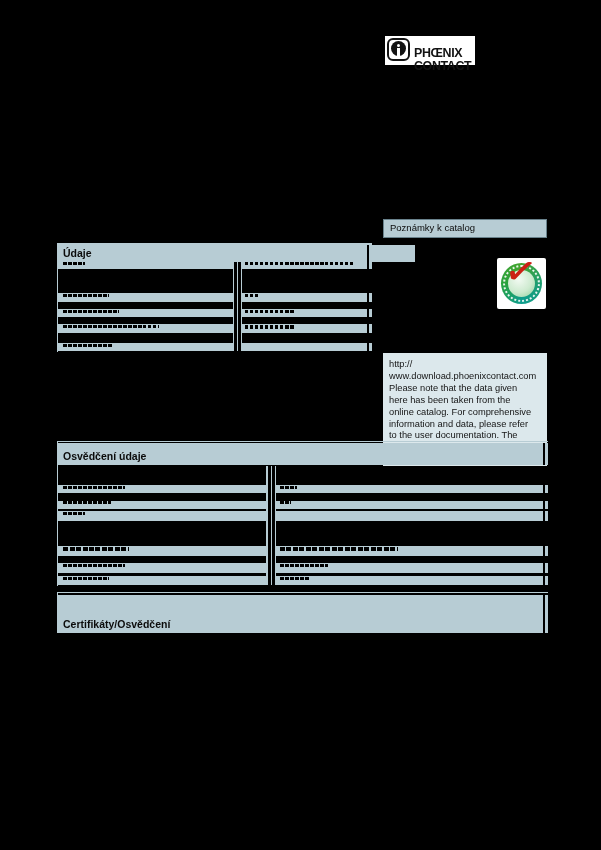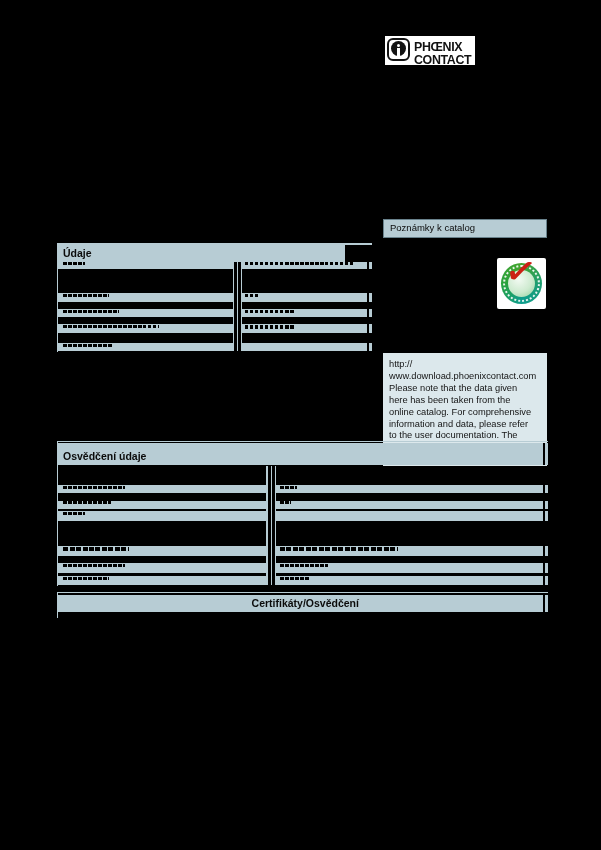--- a/index.html
+++ b/index.html
@@ -8,21 +8,21 @@
     font-family:"Liberation Sans","DejaVu Sans",sans-serif;color:#0b0b0b;
   }
   .abs{position:absolute;}
 
   
   .logo-box{left:385px;top:36px;width:90px;height:29px;background:#fff;}
   .logo-mark{position:absolute;left:2px;top:2px;width:19px;height:19px;border:2.5px solid #121212;border-radius:6px;}
   .logo-disc{position:absolute;left:2px;top:1px;width:15px;height:15px;border-radius:50%;background:#121212;}
   .logo-slot{position:absolute;left:8px;top:8px;width:3px;height:11px;background:#fff;}
   .logo-dot{position:absolute;left:8px;top:3.5px;width:3px;height:3px;border-radius:50%;background:#fff;}
-  .logo-text{position:absolute;left:29px;top:4px;}
+  .logo-text{position:absolute;left:29px;top:10px;}
   .logo-text div{
     font-size:13.5px;line-height:13px;font-weight:700;letter-spacing:-0.4px;
     color:#121212;transform:scaleX(.92);transform-origin:left;white-space:nowrap;
   }
 
   
   .notes-bar{
     left:383px;top:219px;width:164px;height:18.5px;background:#b7ccd4;
     border:1px solid #69828c;box-sizing:border-box;
     font-size:9.5px;line-height:16.5px;padding-left:6px;
@@ -43,21 +43,21 @@
 
   
   .border-line{background:#b7ccd4;}
   .section-header{
     background:#b7ccd4;font-weight:700;font-size:10.5px;
     box-sizing:border-box;padding-left:6px;display:flex;align-items:flex-end;
   }
   .section-header span{padding-bottom:3px;}
   
   .hdr-narrow{
-    width:288px;
+    width:358px;
     background:linear-gradient(90deg,#b7ccd4 0px,#b7ccd4 310px,#000 310px,#000 312.5px,#b7ccd4 312.5px);
   }
   .hdr-wide{
     width:490.5px;
     background:linear-gradient(90deg,#b7ccd4 0px,#b7ccd4 486px,#000 486px,#000 488.5px,#b7ccd4 488.5px);
   }
   .divider-udaje{
     left:232.5px;top:261.5px;width:9.5px;height:89.5px;z-index:3;
     background:linear-gradient(90deg,#b7ccd4 0 1.5px,#000 1.5px 4px,#b7ccd4 4px 5.5px,#000 5.5px 8px,#b7ccd4 8px 9.5px);
   }
@@ -113,21 +113,21 @@
 
 <div class="abs border-line" style="left:56.5px;top:440.5px;width:491px;height:1.5px;"></div>
 <div class="abs border-line" style="left:56.5px;top:440.5px;width:1.5px;height:145px;"></div>
 <div class="abs section-header hdr-wide" style="left:57px;top:443px;height:22px;">
   <span>Osvědčení údaje</span>
 </div>
 <div class="abs divider-tech"></div>
 
 <div class="abs border-line" style="left:56.5px;top:591.5px;width:491px;height:1.5px;"></div>
 <div class="abs border-line" style="left:56.5px;top:591.5px;width:1.5px;height:26.5px;"></div>
-<div class="abs section-header hdr-wide" style="left:57px;top:594.5px;height:17px;justify-content:center;">
+<div class="abs section-header hdr-wide" style="left:57px;top:594.5px;height:38px;">
   <span>Certifikáty/Osvědčení</span>
 </div>
 
 <div id="rows-layer">
     <div class="stripe" style="left: 57px; top: 261.5px; width: 314.5px; height: 7.5px; background: linear-gradient(90deg, rgb(183, 204, 212) 0px, rgb(183, 204, 212) 310px, rgb(0, 0, 0) 310px, rgb(0, 0, 0) 312.5px, rgb(183, 204, 212) 312.5px);">
       <div class="frag" style="left: 6px; top: 0.5px; width: 22px; height: 2.5px;"></div>
       <div class="frag" style="left: 188px; top: 0.5px; width: 110px; height: 2.5px;"></div>
     </div>
     <div class="stripe" style="left: 57px; top: 293px; width: 314.5px; height: 8.5px; background: linear-gradient(90deg, rgb(183, 204, 212) 0px, rgb(183, 204, 212) 310px, rgb(0, 0, 0) 310px, rgb(0, 0, 0) 312.5px, rgb(183, 204, 212) 312.5px);">
       <div class="frag" style="left: 6px; top: 0.5px; width: 46px; height: 3px;"></div>

